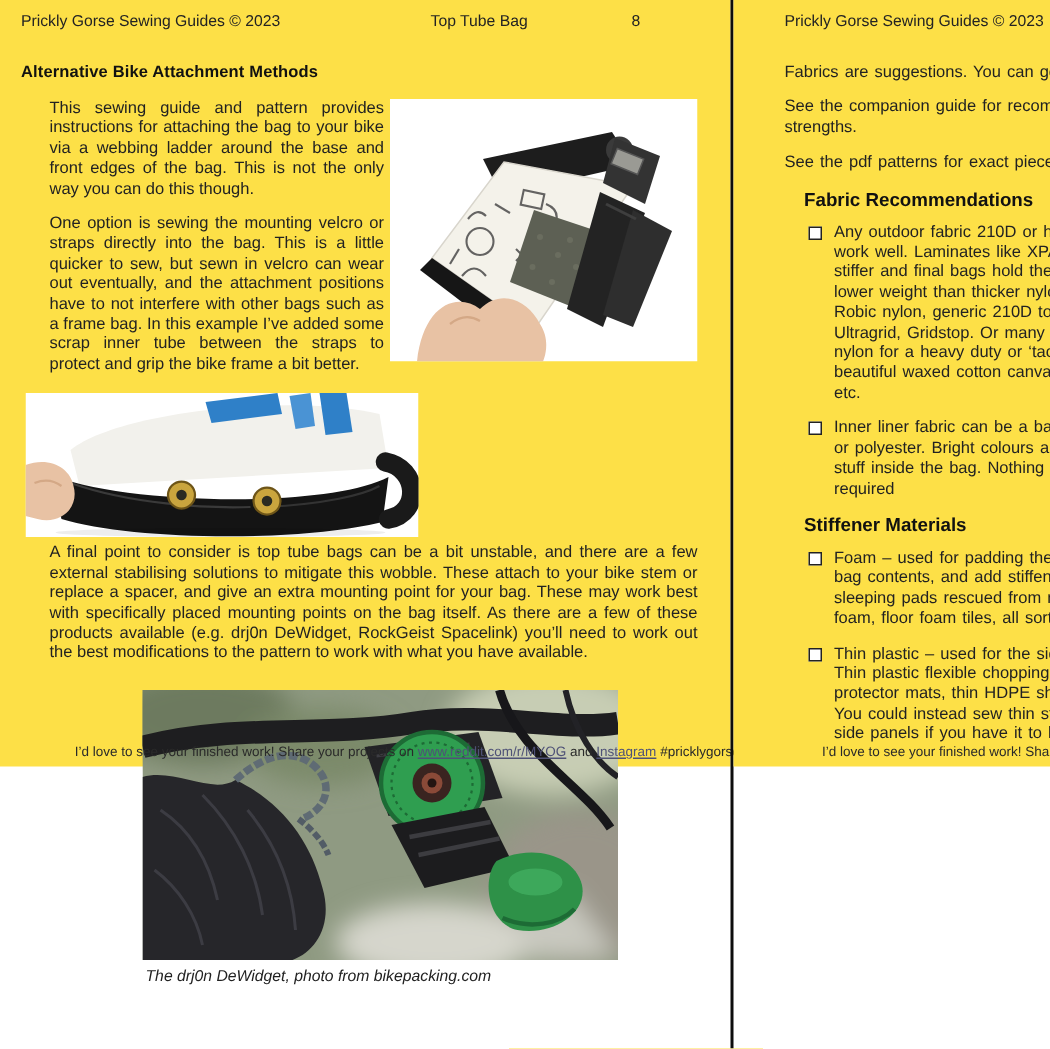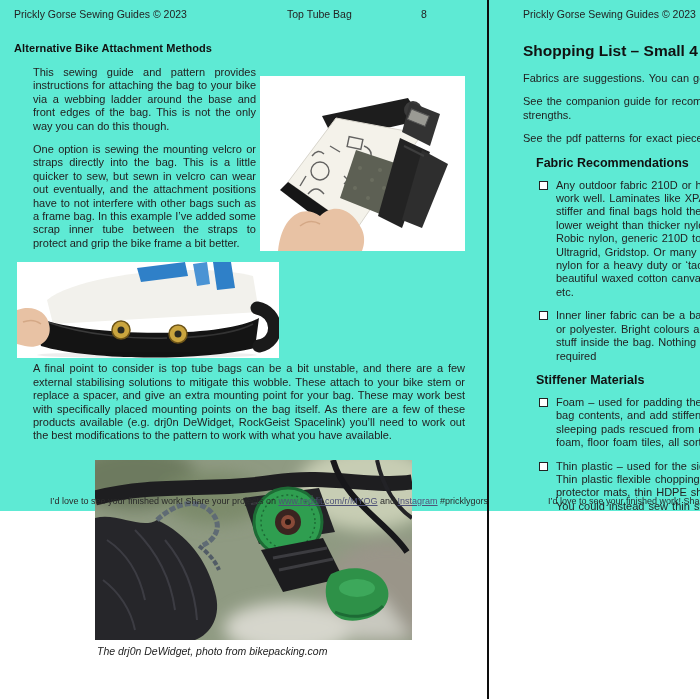--- a/index.html
+++ b/index.html
@@ -1,34 +1,34 @@
 <!DOCTYPE html>
 <html><head>
 <meta charset="utf-8">
 <style>
   html,body{margin:0;padding:0;}
   body{
     width:700px;height:699px;overflow:hidden;background:#ffffff;position:relative;
     font-family:"Liberation Sans","DejaVu Sans",sans-serif;color:#1c1c1c;
     -webkit-font-smoothing:antialiased;
   }
-  .page{position:absolute;top:0;height:511px;background:#5eead4;}
+  .page{position:absolute;top:0;height:511px;background:#fde047;}
   .page-left{left:0;width:487px;padding:8px 22px 0 14px;box-sizing:border-box;}
   .page-right{left:489px;width:211px;padding:8px 0 0 34px;box-sizing:border-box;overflow:hidden;}
   .divider{position:absolute;left:487px;top:0;width:2px;height:699px;background:#0d0d0d;}
 
   .hdr{position:relative;height:13px;font-size:10.5px;color:#232323;margin-bottom:21px;}
   .hdr span{position:absolute;top:0;white-space:nowrap;}
   .hdr .h-left{left:0;}
   .hdr .h-center{left:273px;}
   .hdr .h-num{left:407px;}
 
   h1.title{margin:0 0 12px 0;font-size:11px;font-weight:bold;color:#111;letter-spacing:.1px;white-space:nowrap;}
 
-  .row{display:flex;align-items:center;}
+  .row{display:flex;align-items:flex-start;}
   .txtcol{text-align:justify;font-size:11px;line-height:13.4px;color:#222;}
   .txtcol p{margin:0 0 10px 0;}
   .colA{width:239px;margin-left:19px;}
   .colB{width:185px;margin-left:19px;}
   .photo1{width:205px;height:175px;margin-left:4px;}
   .photo2{width:262px;height:96px;margin-left:3px;margin-top:2px;}
   .p4{width:432px;margin:4px 0 0 19px;text-align:justify;font-size:11px;line-height:13.4px;color:#222;}
   .photo3wrap{margin:17px 0 0 81px;width:317px;height:180px;}
   .caption{margin:5px 0 0 83px;font-size:10.5px;font-style:italic;color:#222;}
 
@@ -196,21 +196,20 @@
   </div>
 </div>
 
 <div class="divider"></div>
 
 <div class="page page-right">
   <div class="hdr">
     <span class="h-left">Prickly Gorse Sewing Guides © 2023</span>
   </div>
 
-  <h1 class="rp-title">Shopping List – Small 4</h1>
 
   <div class="rpara">
     <div class="rline">Fabrics are suggestions. You can go</div>
   </div>
   <div class="rpara">
     <div class="rline">See the companion guide for recomm</div>
     <div class="rline">strengths.</div>
   </div>
   <div class="rpara">
     <div class="rline">See the pdf patterns for exact piece dim</div>

